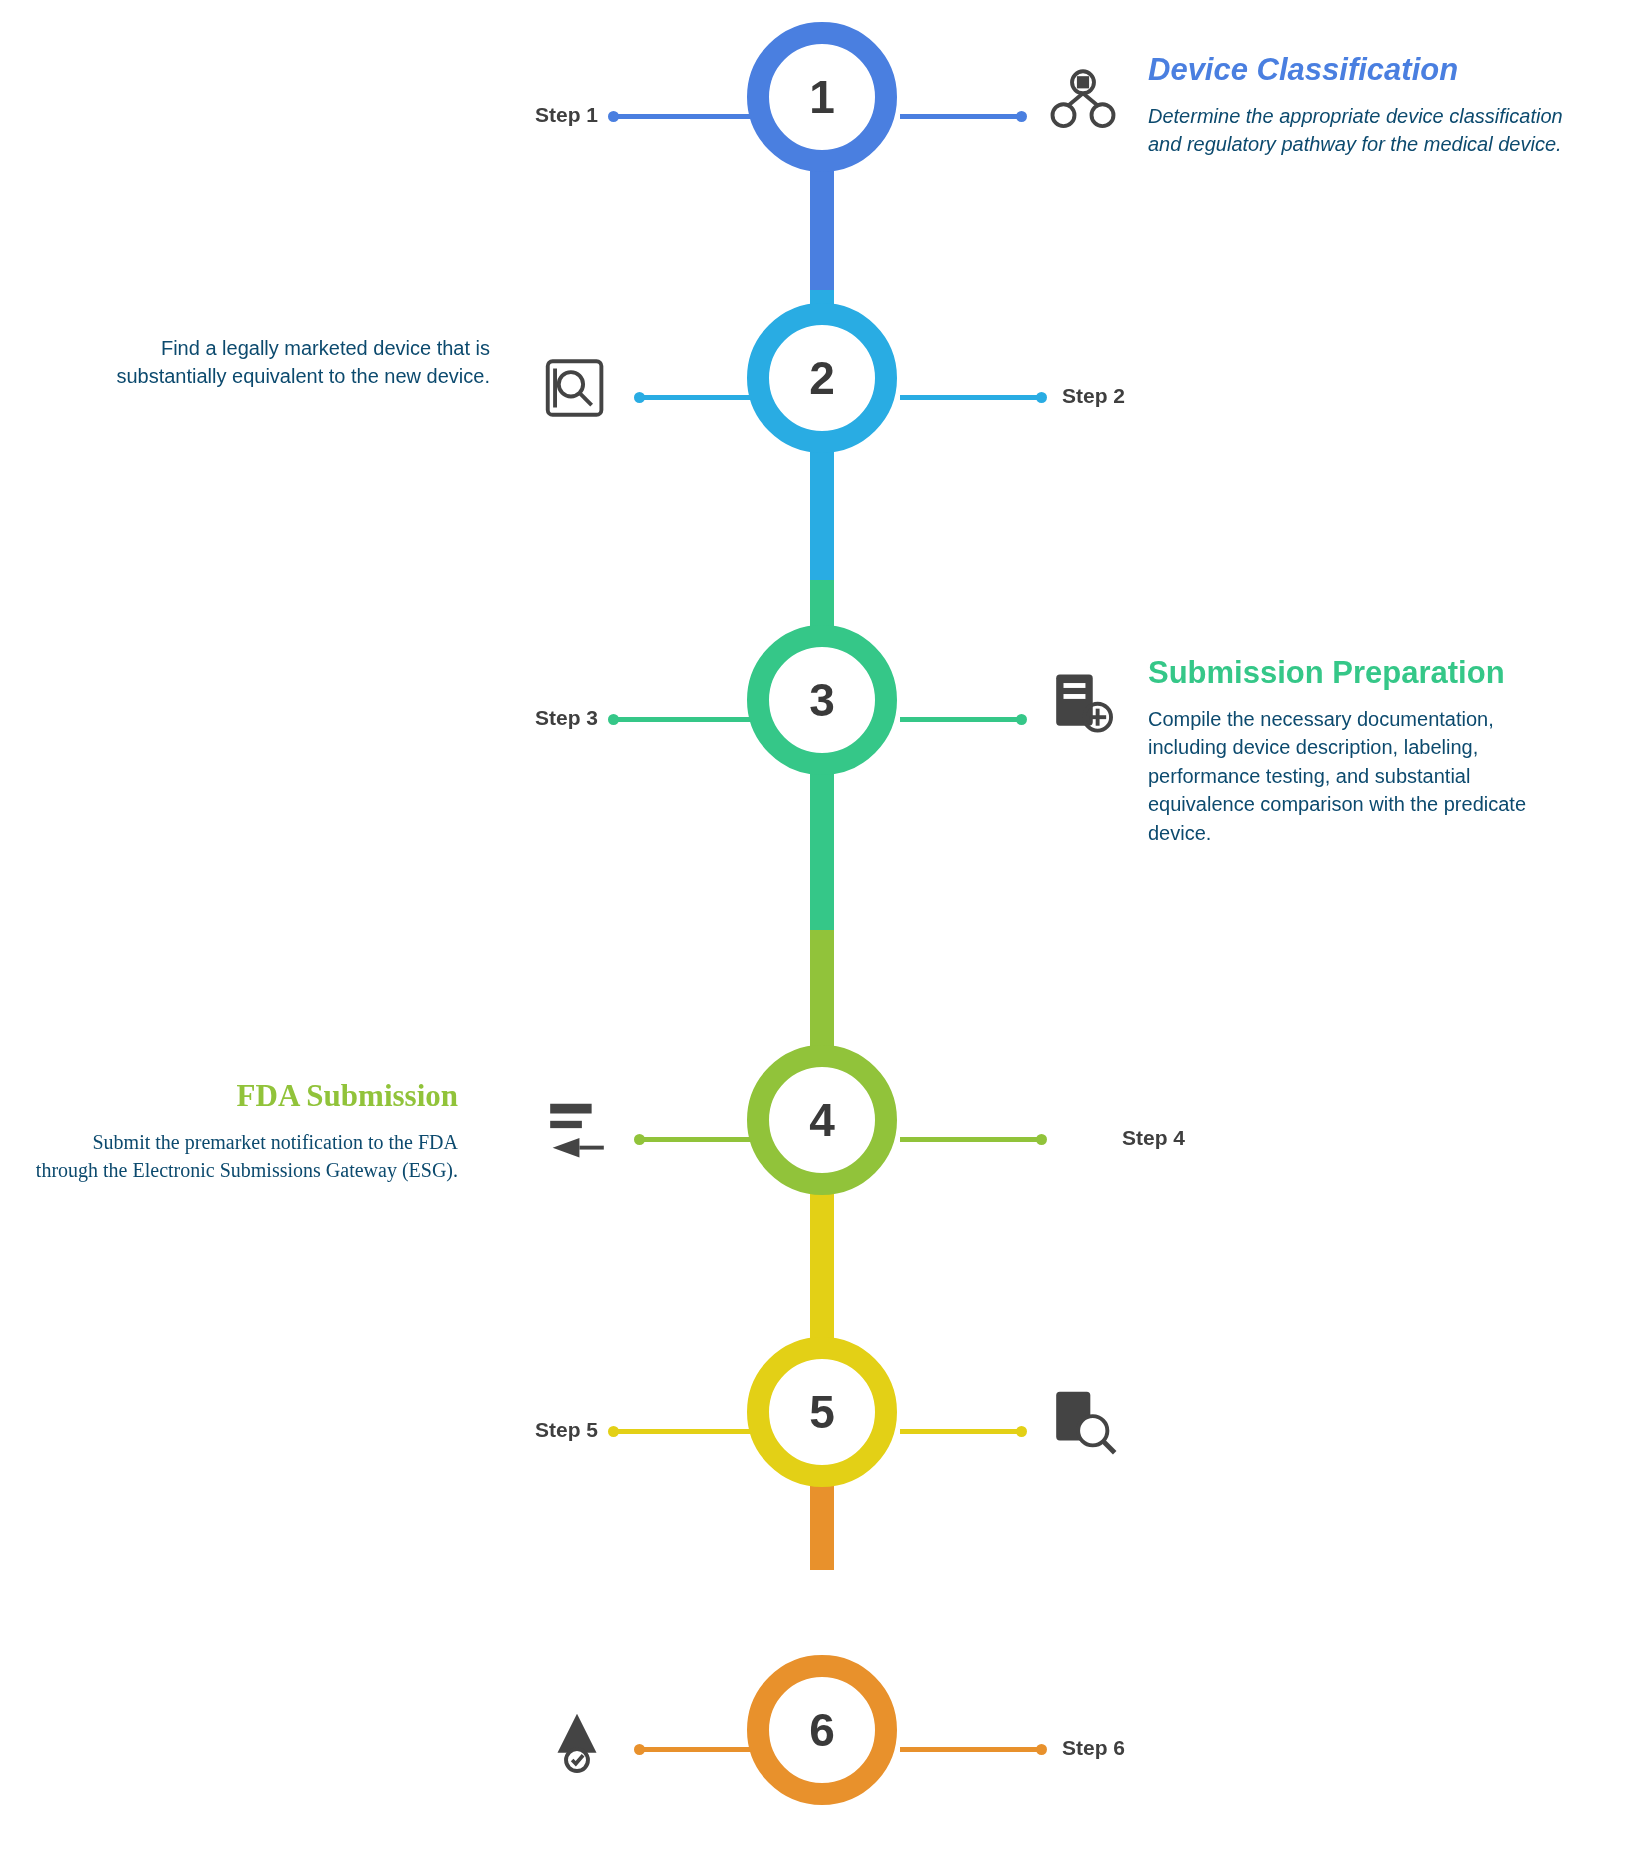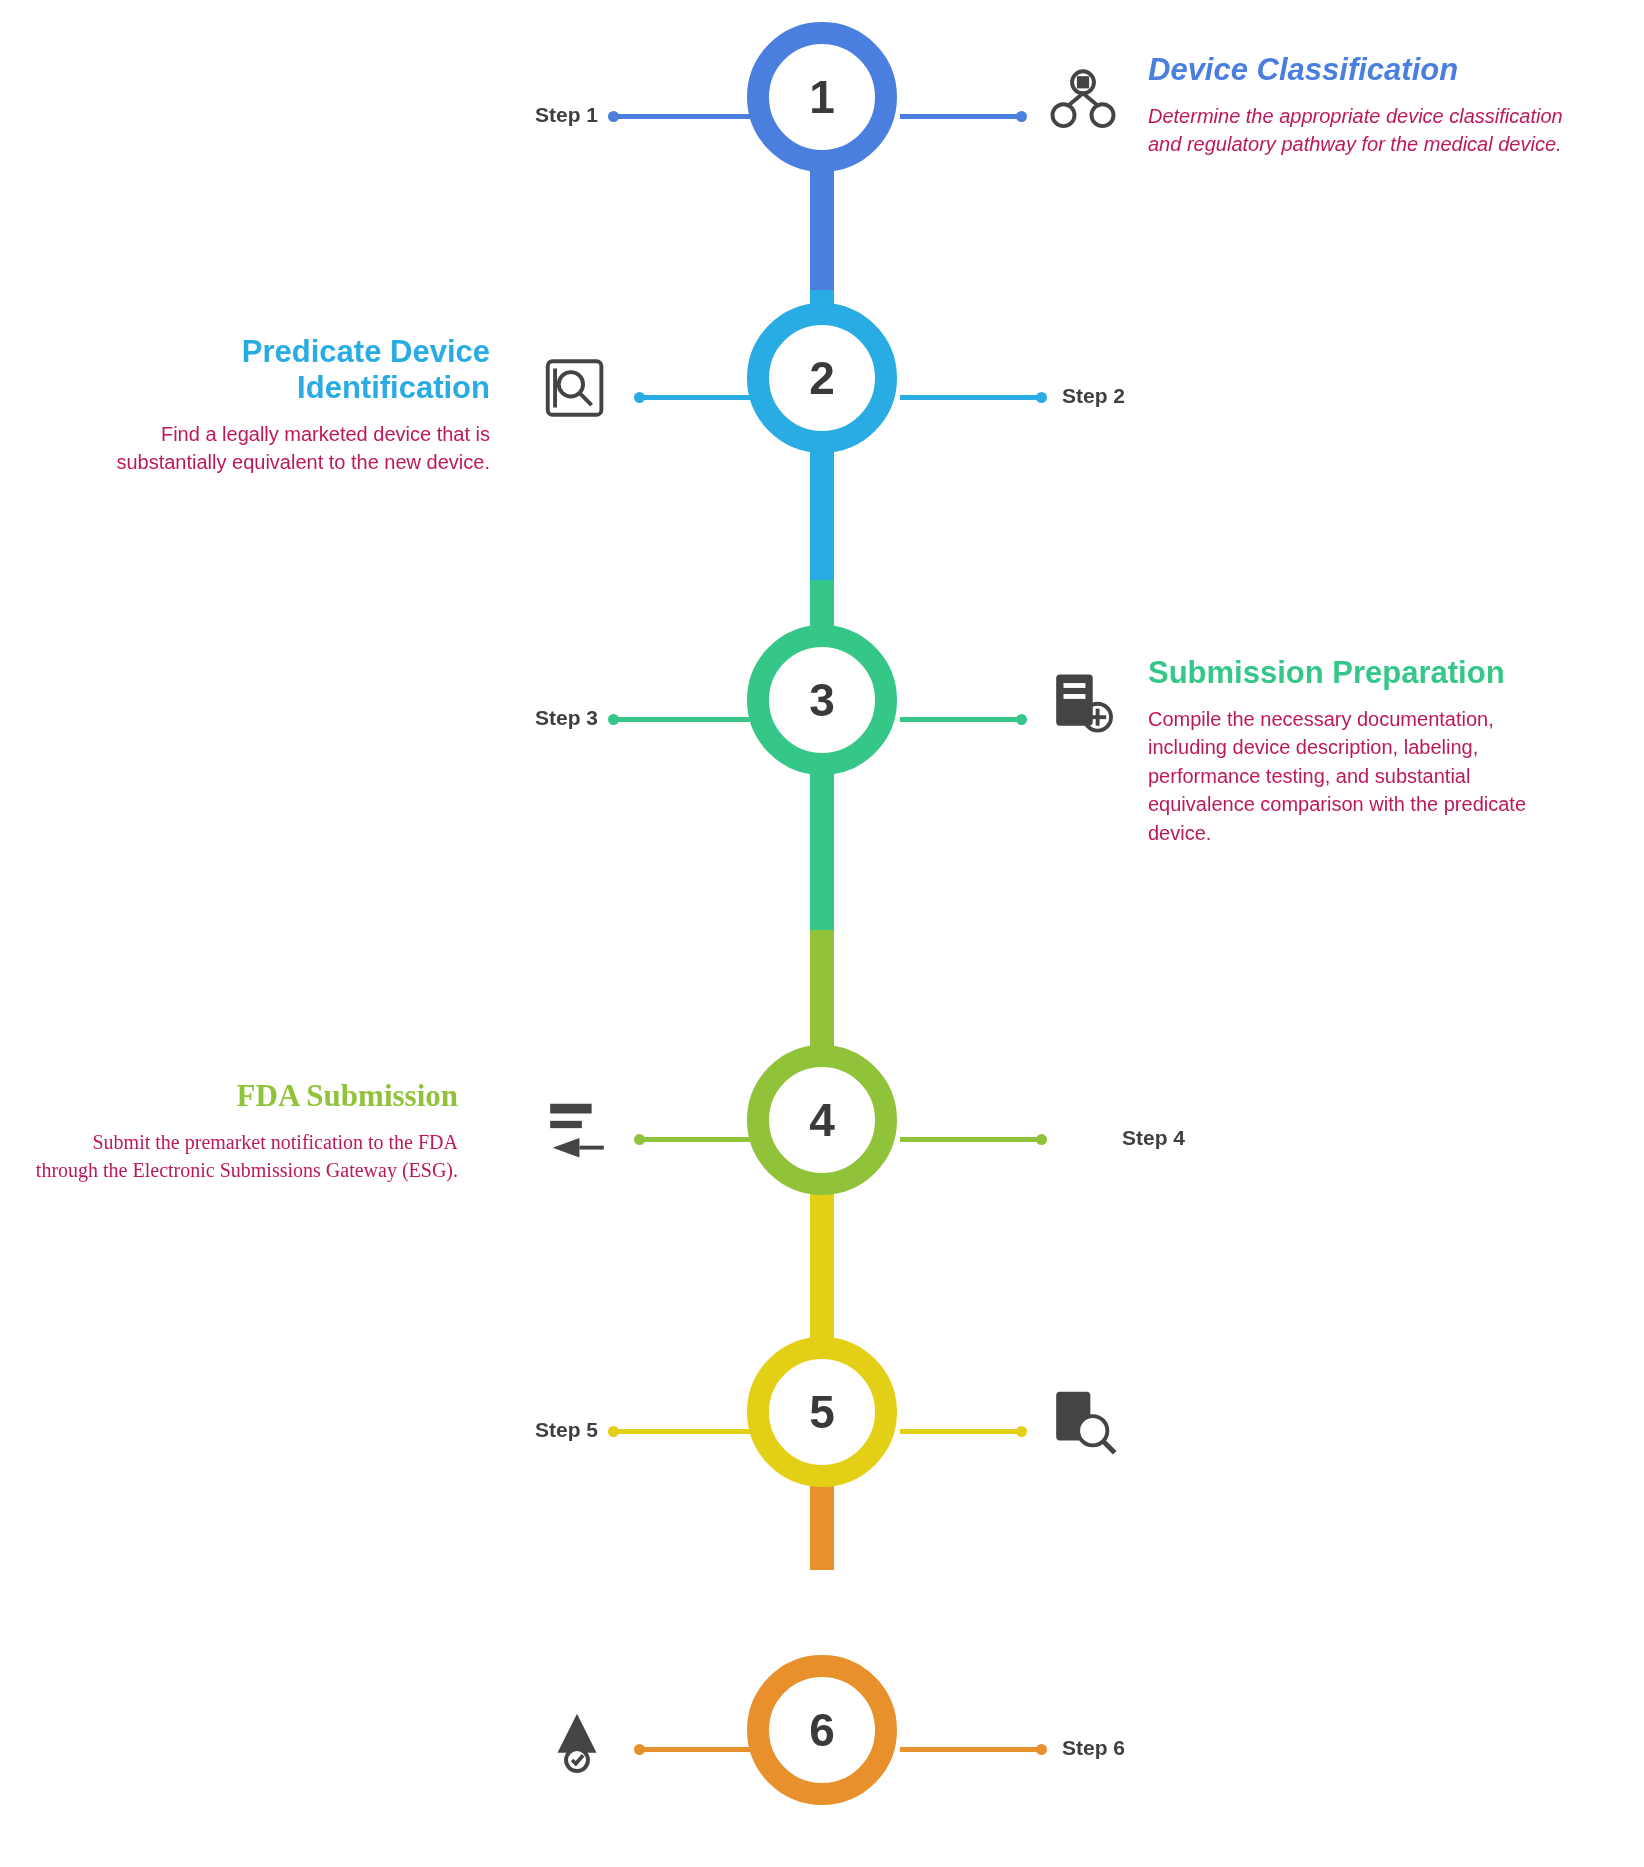--- a/index.html
+++ b/index.html
@@ -29,21 +29,21 @@
   
   .step-chip { position: absolute; font-size: 21px; font-weight: bold;
                color: #3f3f3f; white-space: nowrap; z-index: 4; }
 
   
   .block { position: absolute; width: 430px; }
   .block.right { text-align: left; }
   .block.left  { text-align: right; }
   .blk-title { font-size: 31px; font-weight: bold; line-height: 1.16;
                margin-bottom: 14px; }
-  .blk-desc { font-size: 20px; line-height: 1.42; color: #be185d; }
+  .blk-desc { font-size: 20px; line-height: 1.42; color: #0c4a6e; }
 
   
   .icon-wrap { position: absolute; width: 86px; height: 86px; z-index: 4;
                display:flex; align-items:center; justify-content:center; }
   .icon-wrap svg { width: 78px; height: 78px; }
 </style>
 </head>
 <body>
 
 <div id="stage">
@@ -92,21 +92,20 @@
   <div class="icon-wrap" style="top:345px;left:534px;">
     <svg viewBox="0 0 64 64" fill="none" stroke="#444" stroke-width="3.2">
       <rect x="8" y="10" width="44" height="44" rx="4"></rect>
       <circle cx="27" cy="29" r="10"></circle>
         <line x1="34" y1="36" x2="44" y2="46"></line>
       <line x1="14" y1="16" x2="14" y2="48"></line>
     </svg>
   </div>
 
   <div class="block left" style="top:334px;left:60px;">
-    <div class="blk-title" style="color:#29ace3;">Predicate Device Identification</div>
     <div class="blk-desc">Find a legally marketed device that is substantially equivalent to the new device.</div>
   </div>
 
   <div class="node" style="top:625px;border-color:#35c788;">
     <span class="node-num">3</span>
   </div>
   <div class="conn" style="top:717px;left:614px;width:140px;background:#35c788;"></div>
   <div class="conn-dot" style="top:714px;left:608px;background:#35c788;"></div>
   <div class="step-chip" style="top:706px;left:535px;">Step 3</div>
   <div class="conn" style="top:717px;left:900px;width:120px;background:#35c788;"></div>

